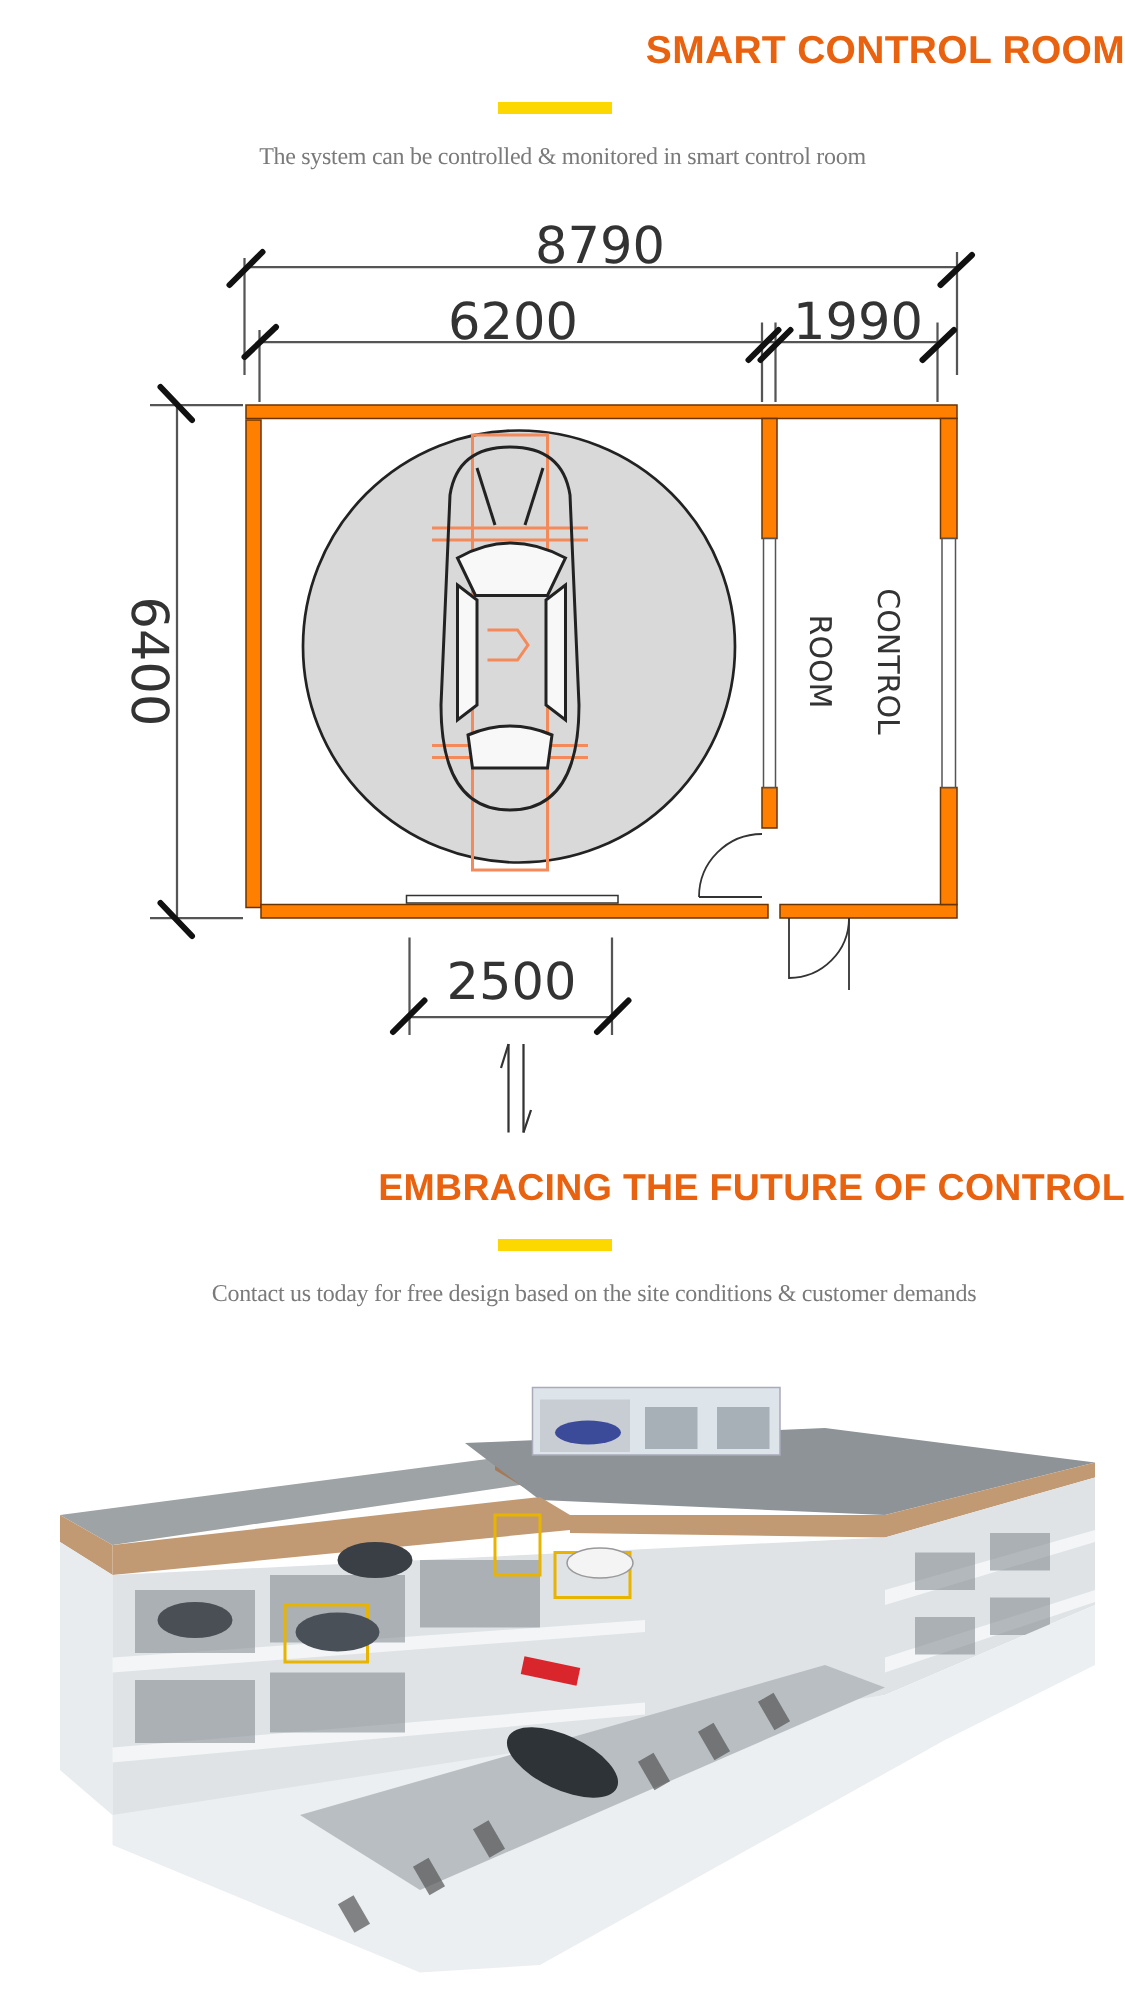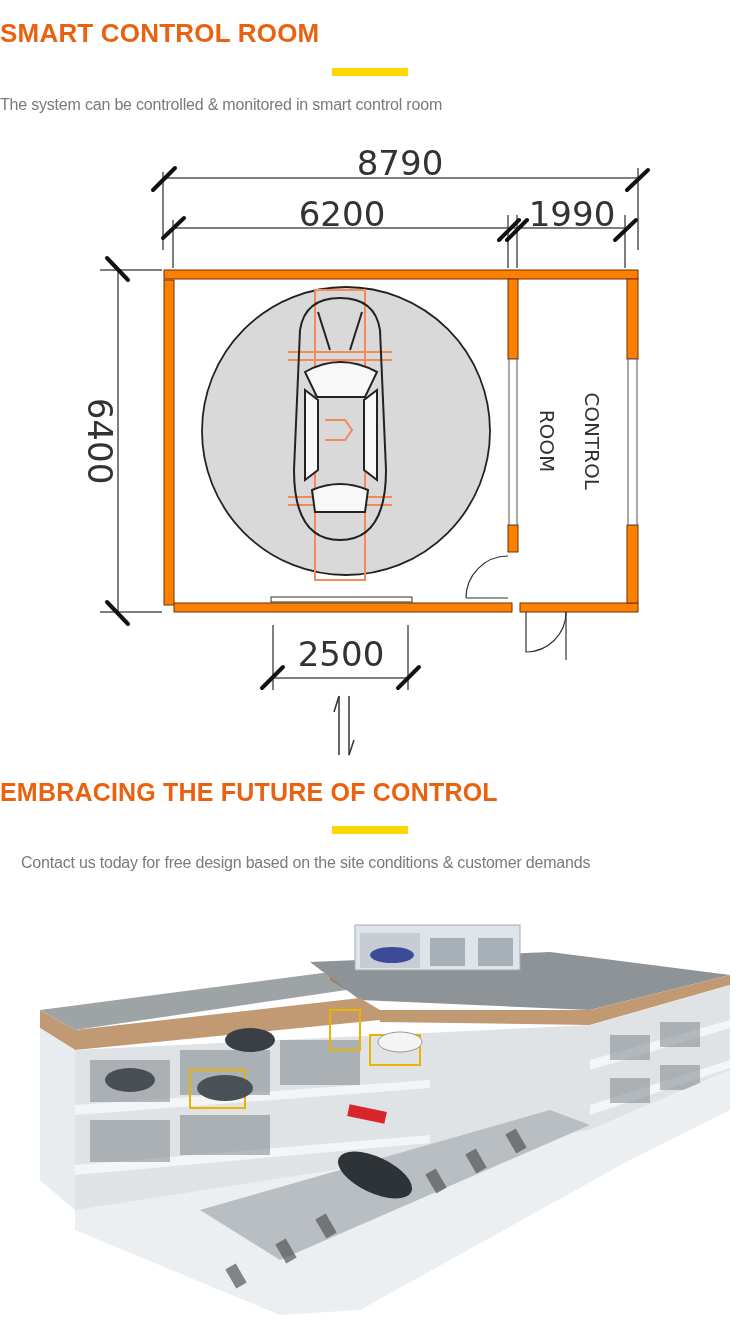--- a/index.html
+++ b/index.html
@@ -1,19 +1,19 @@
 <!DOCTYPE html>
 <html><head>
 <meta charset="utf-8">
 <style>
   html,body{margin:0;padding:0;background:#fff;}
   body{width:750px;height:1343px;position:relative;overflow:hidden;font-family:"Liberation Sans",sans-serif;}
-  .heading{position:absolute;left:0;width:750px;text-align:left;color:#e8620f;font-weight:bold;font-family:"Liberation Sans",sans-serif;letter-spacing:0.2px;}
+  .heading{position:absolute;left:0;width:750px;text-align:right;color:#e8620f;font-weight:bold;font-family:"Liberation Sans",sans-serif;letter-spacing:0.2px;}
   .bar{position:absolute;height:8px;width:76px;background:#fcd800;left:332px;}
-  .sub{position:absolute;left:0;width:750px;text-align:left;color:#7a7a7a;font-size:16px;font-family:Liberation Sans, sans-serif;font-weight:300;letter-spacing:-0.2px;}
+  .sub{position:absolute;left:0;width:750px;text-align:center;color:#7a7a7a;font-size:16px;font-family:Liberation Serif, serif;font-weight:300;letter-spacing:-0.2px;}
   .plan{position:absolute;left:0;top:130px;width:750px;height:640px;}
   .illus{position:absolute;left:30px;top:910px;width:700px;height:420px;}
   .dimtxt{font-family:"DejaVu Sans",sans-serif;font-size:34px;fill:#333;}
   .roomtxt{font-family:"DejaVu Sans",sans-serif;font-size:20px;fill:#333;}
 </style>
 </head>
 <body>
 
 <div class="heading" style="top:18px;font-size:26px;">SMART CONTROL ROOM</div>
 <div class="bar" style="top:68px;"></div>

